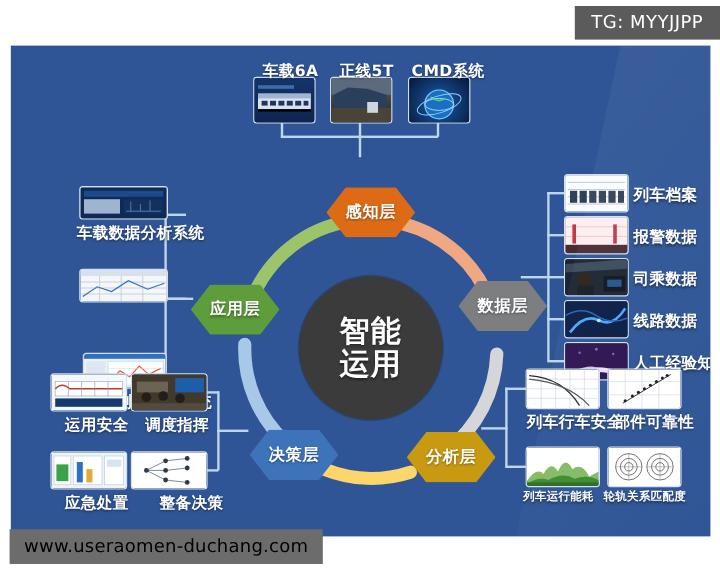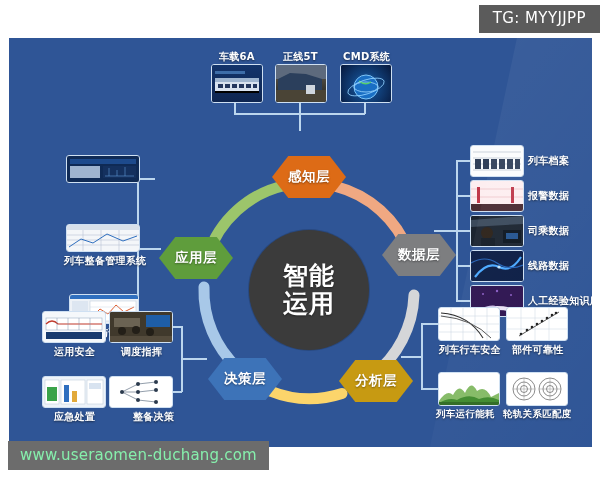--- a/index.html
+++ b/index.html
@@ -13,21 +13,21 @@
          background:#2f5596;overflow:hidden;}
   #panel::after{content:"";position:absolute;right:-40px;top:-40px;width:160px;height:520px;
          background:linear-gradient(115deg,rgba(255,255,255,0.055),rgba(255,255,255,0));
          transform:rotate(12deg);pointer-events:none;}
 
   
   #tg{position:absolute;right:0;top:5px;background:#5b5b5b;color:#fff;
       font-size:15px;letter-spacing:.4px;padding:6px 14px 7px 14px;line-height:1;}
 
   
-  #wm{position:absolute;left:8px;bottom:10px;background:#6c6c6c;color:#86efac;
+  #wm{position:absolute;left:8px;bottom:10px;background:#6c6c6c;color:#000000;
       font-size:15px;letter-spacing:.2px;padding:6px 12px 7px 12px;line-height:1.1;}
 
   
   #ring{position:absolute;left:167px;top:119px;width:266px;height:266px;}
   #ring svg{display:block;}
 
   
   #core{position:absolute;left:240px;top:192px;width:120px;height:120px;border-radius:50%;
         background:#3b3b3b;display:flex;align-items:center;justify-content:center;
         box-shadow:0 0 0 1px rgba(0,0,0,.15);}
@@ -42,21 +42,21 @@
        text-shadow:0 1px 2px rgba(0,0,0,.4);}
   #hex-ganzhi{left:263px;top:118px;background:#dd6b16;}
   #hex-yingyong{left:150px;top:199px;background:#5f9d3c;}
   #hex-shuju{left:373px;top:196px;background:#7d7e80;}
   #hex-juece{left:199px;top:320px;background:#3d73b8;}
   #hex-fenxi{left:330px;top:322px;background:#c79a12;}
 
   
   .thumb{position:absolute;background:#0d2a55;border:1.5px solid #cfe0f2;
          border-radius:3px;overflow:hidden;}
-  .cap{position:absolute;color:#ffffff;font-size:10px;font-weight:bold;
+  .cap{position:absolute;color:#ffffff;font-size:13px;font-weight:bold;
        letter-spacing:.3px;white-space:nowrap;text-shadow:0 1px 2px rgba(0,0,0,.5);}
   .cap.small{font-size:9.5px;}
 
   
   .ln{position:absolute;background:#bcd6ee;}
 
   
   .art{position:absolute;left:0;top:0;right:0;bottom:0;}
   .art-train{background:linear-gradient(180deg,#13346b 0%,#0e2550 100%);}
   .art-loco{background:linear-gradient(180deg,#6d6254 0%,#3b3a34 60%,#262520 100%);}
@@ -214,21 +214,21 @@
           <rect x="2" y="6" width="16" height="20" fill="#dde6f1"></rect>
           <rect x="20" y="6" width="46" height="20" fill="#ffffff" stroke="#c3cfdd" stroke-width=".6"></rect>
           <polyline points="22,22 30,14 38,19 46,10 54,17 64,12" fill="none" stroke="#e05a2b" stroke-width="1"></polyline>
           <g stroke="#cdd8e5" stroke-width=".5">
             <line x1="20" y1="12" x2="66" y2="12"></line>
               <line x1="20" y1="18" x2="66" y2="18"></line>
           </g>
         </svg>
       </div>
     </div>
-    <div class="cap" style="left:55px;top:216px;">列车整备管理系统</div>
+    <div class="cap" style="left:55px;top:147px;">车载数据分析系统</div>
     <div class="cap" style="left:48px;top:288px;">远程监测与诊断系统</div>
 
     <div class="ln" style="left:447px;top:122px;width:1.5px;height:140px;"></div>
     <div class="ln" style="left:447px;top:122px;width:14px;height:1.5px;"></div>
     <div class="ln" style="left:447px;top:157px;width:14px;height:1.5px;"></div>
     <div class="ln" style="left:447px;top:192px;width:14px;height:1.5px;"></div>
     <div class="ln" style="left:447px;top:227px;width:14px;height:1.5px;"></div>
     <div class="ln" style="left:447px;top:262px;width:14px;height:1.5px;"></div>
     <div class="ln" style="left:425px;top:192px;width:24px;height:1.5px;"></div>
 

